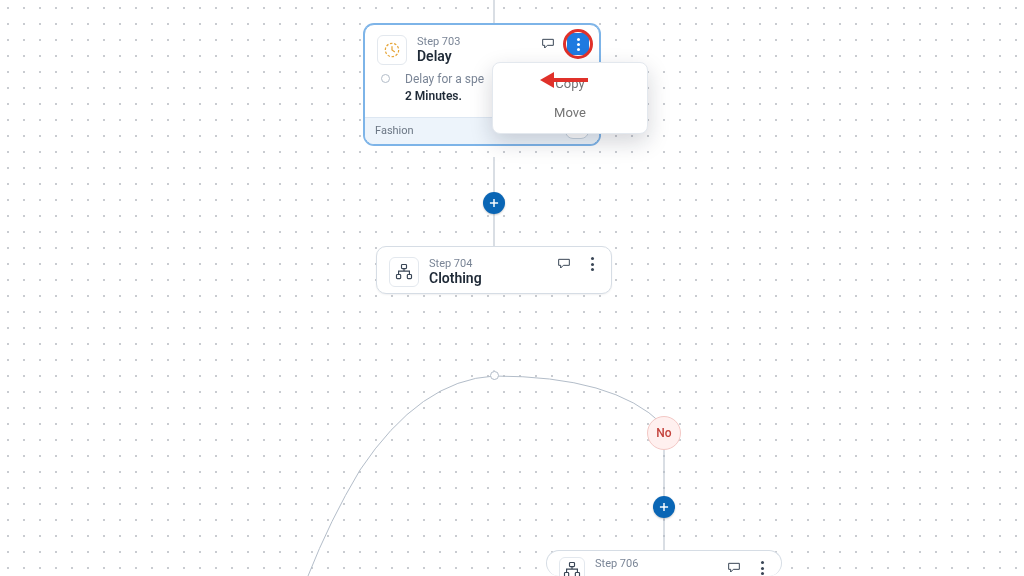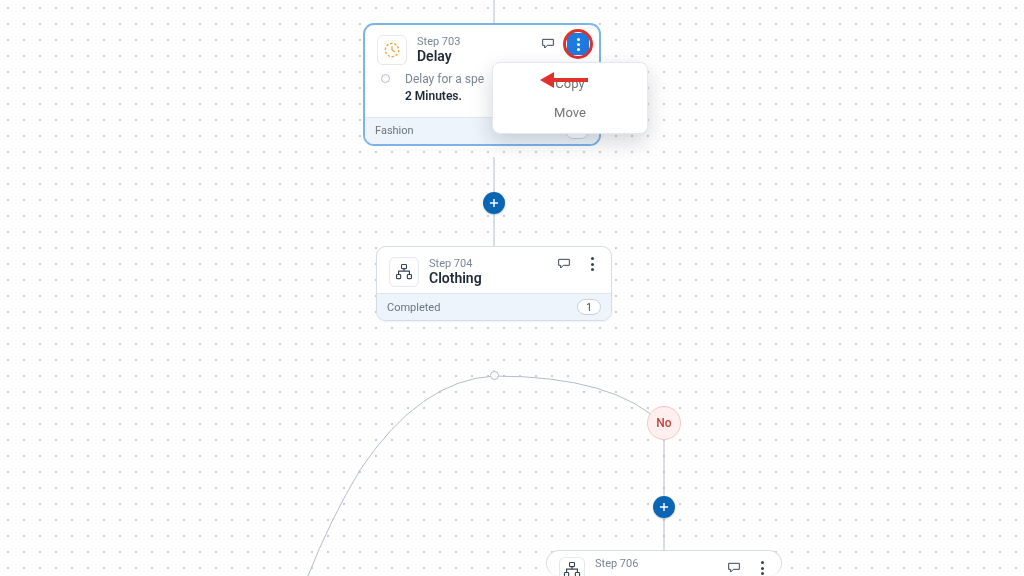--- a/index.html
+++ b/index.html
@@ -231,27 +231,23 @@
         </div>
         <div class="act-btn more-inactive">
           <div class="dots">
               <span></span>
               <span></span>
               <span></span>
             </div>
         </div>
       </div>
     </div>
-    <div class="card-foot">
-      <span>Completed</span>
-      <span class="pill">1</span>
-    </div>
-  </div>
-
-  <div class="branch-label" style="left:647px; top:406px;">No</div>
+  </div>
+
+  <div class="branch-label" style="left:647px; top:416px;">No</div>
 
   <div class="add-btn" style="left:653px; top:496px;">
     <svg width="14" height="14" viewBox="0 0 24 24" stroke-width="2.5">
         <line x1="12" y1="5" x2="12" y2="19"></line>
         <line x1="5" y1="12" x2="19" y2="12"></line>
       </svg>
   </div>
 
   <div class="card-cut" style="left:546px; top:550px; height:26px;border-radius:13px;">
     <div class="card-head" style="padding:6px 12px;">

